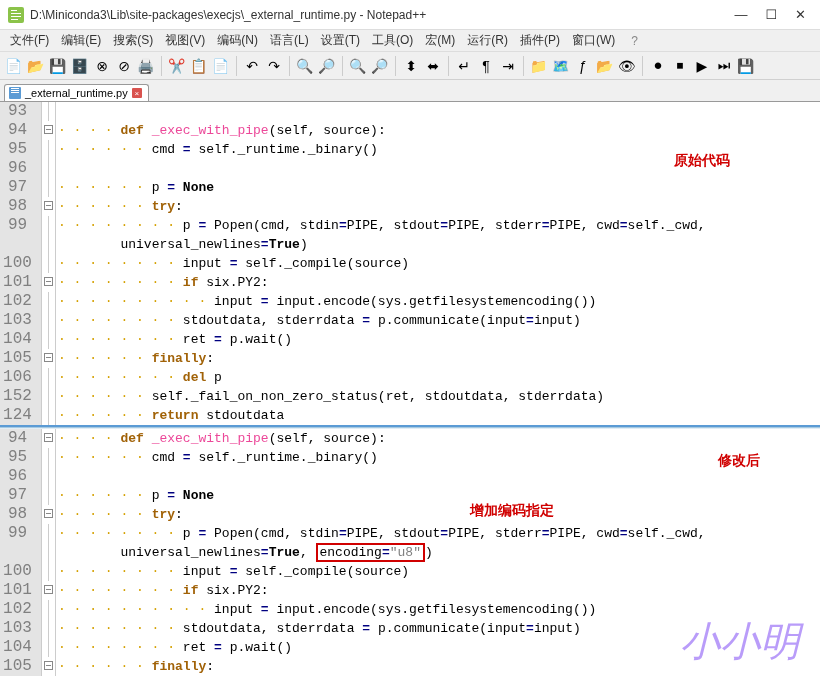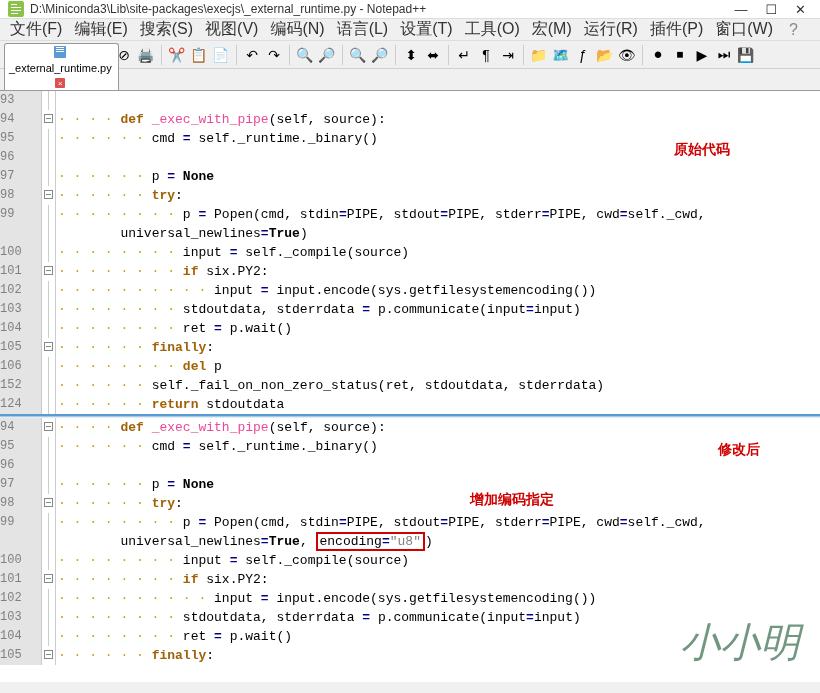--- a/index.html
+++ b/index.html
@@ -1,51 +1,51 @@
 <!DOCTYPE html>
 <html><head>
 <meta charset="utf-8">
 <style>
 * { margin:0; padding:0; box-sizing:border-box; }
 body { font-family:"Microsoft YaHei",Tahoma,sans-serif; font-size:12px; background:#f0f0f0; width:820px; height:693px; overflow:hidden; }
-.titlebar { height:19px; background:#fff; border-bottom:1px solid #ddd; display:flex; align-items:center; padding:0 8px; }
+.titlebar { height:30px; background:#fff; border-bottom:1px solid #ddd; display:flex; align-items:center; padding:0 8px; }
 .titlebar .app-icon { width:16px; height:16px; margin-right:6px; }
 .titlebar .title { flex:1; font-size:12px; color:#333; }
 .titlebar .win-btns { display:flex; gap:18px; padding-right:6px; }
 .titlebar .win-btns span { font-size:13px; color:#333; cursor:default; }
 .menubar { height:22px; background:#f0f0f0; display:flex; align-items:center; padding:0 4px; border-bottom:1px solid #ddd; }
-.menubar span { padding:0 6px; font-size:16px; color:#333; }
+.menubar span { padding:0 6px; font-size:12px; color:#333; }
 .menubar .help { color:#888; margin-left:4px; }
 .toolbar { height:28px; background:#f0f0f0; display:flex; align-items:center; padding:0 4px; gap:2px; border-bottom:1px solid #d0d0d0; }
 .toolbar .sep { width:1px; height:20px; background:#ccc; margin:0 3px; }
 .toolbar span.ico { width:20px; height:20px; display:inline-flex; align-items:center; justify-content:center; font-size:14px; }
 .tabbar { height:22px; background:#f0f0f0; display:flex; align-items:flex-end; padding-left:4px; border-bottom:1px solid #999; }
-.tab { background:#fff; border:1px solid #999; border-bottom:none; padding:2px 6px 2px 4px; display:flex; align-items:center; gap:4px; font-size:11px; border-radius:3px 3px 0 0;flex-direction:column; }
+.tab { background:#fff; border:1px solid #999; border-bottom:none; padding:2px 6px 2px 4px; display:flex; align-items:center; gap:4px; font-size:11px; border-radius:3px 3px 0 0; }
 .tab .fileico { width:12px; height:12px; background:#5b9bd5; border-radius:1px; position:relative; }
 .tab .fileico::after { content:""; position:absolute; top:1px; left:2px; width:8px; height:1px; background:#fff; box-shadow:0 2px 0 #fff,0 4px 0 #fff; }
 .tab .close { width:10px; height:10px; background:#d9534f; color:#fff; font-size:8px; display:flex; align-items:center; justify-content:center; border-radius:1px; }
 .editor { background:#fff; height:calc(693px - 30px - 22px - 28px - 22px); overflow:hidden; position:relative; }
 .pane { position:relative; }
 .line { display:flex; font-family:Consolas,"Courier New",monospace; font-size:13px; line-height:19px; height:19px; white-space:pre; }
-.gutter { width:42px; text-align:left; padding-right:6px; color:#808080; background:#e4e4e4; border-right:1px solid #ccc; font-size:12px; }
+.gutter { width:42px; text-align:center; padding-right:6px; color:#808080; background:#e4e4e4; border-right:1px solid #ccc; font-size:16px; }
 .fold { width:14px; background:#fff; border-right:1px solid #ccc; position:relative; }
 .fold .minus { position:absolute; left:2px; top:4px; width:9px; height:9px; border:1px solid #888; background:#fff; }
 .fold .minus::after { content:""; position:absolute; left:1px; top:3px; width:5px; height:1px; background:#888; }
 .fold .vline { position:absolute; left:6px; top:0; bottom:0; width:1px; background:#ccc; }
 .code { flex:1; padding-left:2px; overflow:hidden; position:relative; }
 .code .dots { color:#d4a000; }
 .kw { color:#a16207; font-weight:bold; }
 .fn { color:#ec4899; }
 .op { color:#000080; font-weight:bold; }
 .const { color:#000; font-weight:bold;margin-top:36px; }
 .str { color:#808080; }
 .default { color:#000; }
 .annot { position:absolute; color:#d00000; font-size:14px; font-weight:bold; font-family:"Microsoft YaHei";text-align:right; }
 .redbox { border:2px solid #d00000; padding:0 2px; }
-.watermark { position:absolute; right:20px; bottom:12px; font-size:40px; color:#14532d; font-family:"STKaiti","KaiTi",serif; font-style:italic; opacity:0.6; pointer-events:none; }
+.watermark { position:absolute; right:20px; bottom:24px; font-size:40px; color:#8b5cf6; font-family:"STKaiti","KaiTi",serif; font-style:italic; opacity:0.6; pointer-events:none; }
 .code .caret { border-left:1px solid #000; margin-left:-1px; }
 </style>
 </head>
 <body>
 
 <div class="titlebar">
   <svg class="app-icon" viewBox="0 0 16 16">
       <rect width="16" height="16" fill="#8bc34a" rx="2"></rect>
       <rect x="3" y="3" width="6" height="1" fill="#fff"></rect>
       <rect x="3" y="6" width="10" height="1" fill="#fff"></rect>

